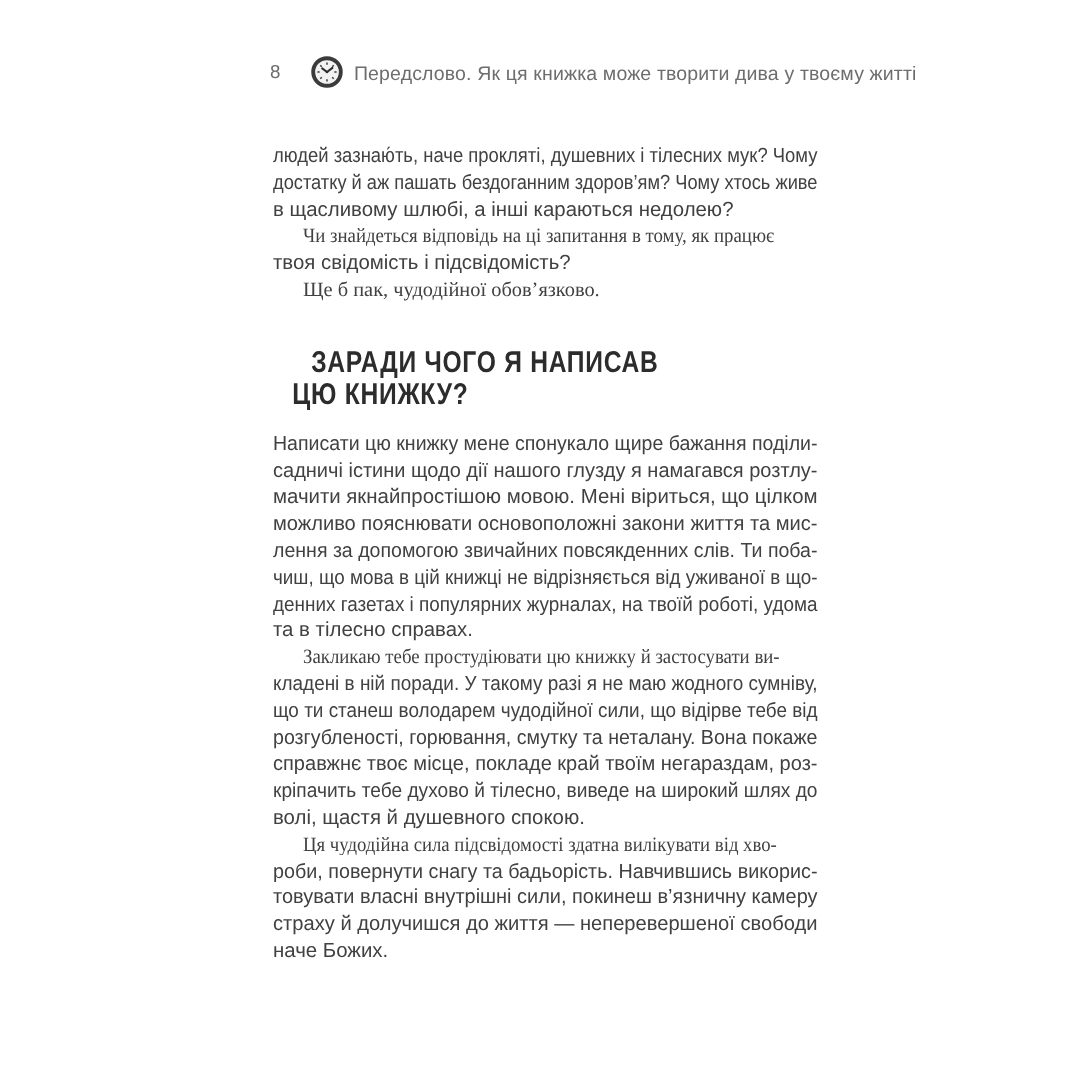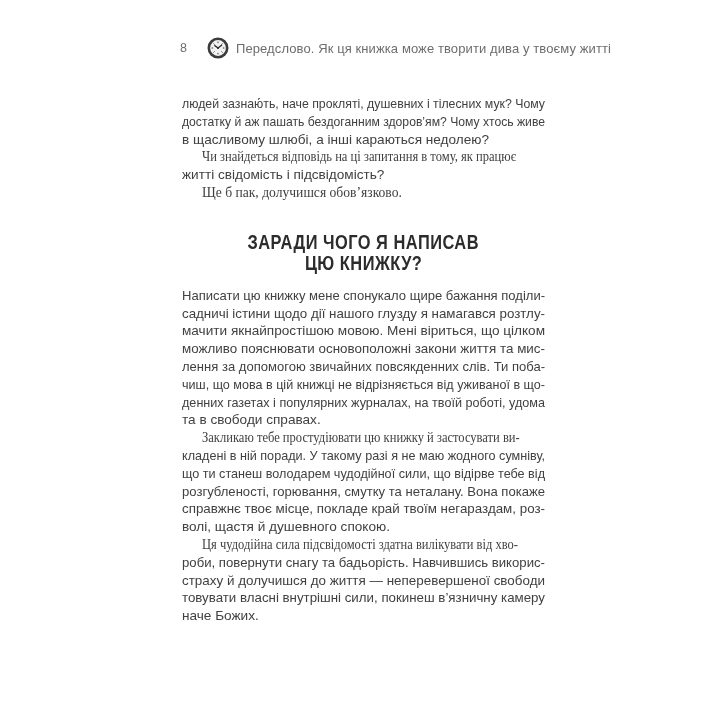--- a/index.html
+++ b/index.html
@@ -36,21 +36,21 @@
   .para{margin:0;}
   .jline{
     height:17.8px;line-height:17.8px;white-space:nowrap;overflow:visible;
   }
   .jline .jtext{
     display:inline-block;white-space:pre;transform-origin:0 50%;
   }
   .jline.indent{padding-left:20px;font-family:Liberation Serif, serif;}
   .heading{
     margin-top:30px;margin-bottom:13px;
-    text-align:center;
+    text-align:left;
     color:var(--head,#2c2c2c);
     font-weight:bold;
   }
   .hline{line-height:21px;font-size:20px;white-space:nowrap;}
   .hline .jtext{
     display:inline-block;transform:scaleX(0.82);
     transform-origin:50% 50%;letter-spacing:0.6px;
   }
 </style>
 </head>
@@ -84,49 +84,50 @@
   </header>
 
   <main class="content" id="content">
       <div class="para">
         <div class="jline"><span class="jtext" style="transform: scaleX(0.904884);">людей зазнаю́ть, наче прокляті, душевних і тілесних мук? Чому</span></div>
         <div class="jline"><span class="jtext" style="transform: scaleX(0.895088);">достатку й аж пашать бездоганним здоров’ям? Чому хтось живе</span></div>
         <div class="jline last"><span class="jtext">в щасливому шлюбі, а інші караються недолею?</span></div>
       </div>
       <div class="para">
         <div class="jline indent"><span class="jtext" style="transform: scaleX(0.92375);">Чи знайдеться відповідь на ці запитання в тому, як працює</span></div>
-        <div class="jline last"><span class="jtext">житті свідомість і підсвідомість?</span></div>
+        <div class="jline last"><span class="jtext">твоя свідомість і підсвідомість?</span></div>
       </div>
       <div class="para">
-        <div class="jline indent last"><span class="jtext">Ще б пак, долучишся обов’язково.</span></div>
+        <div class="jline indent last"><span class="jtext">Ще б пак, чудодійної обов’язково.</span></div>
       </div>
       <div class="heading">
         <div class="hline"><span class="jtext">ЗАРАДИ ЧОГО Я НАПИСАВ</span></div>
         <div class="hline"><span class="jtext">ЦЮ КНИЖКУ?</span></div>
       </div>
       <div class="para">
         <div class="jline"><span class="jtext" style="transform: scaleX(0.958534);">Написати цю книжку мене спонукало щире бажання поділи-</span></div>
         <div class="jline"><span class="jtext" style="transform: scaleX(0.981247);">садничі істини щодо дії нашого глузду я намагався розтлу-</span></div>
         <div class="jline"><span class="jtext" style="transform: scaleX(1.00009);">мачити якнайпростішою мовою. Мені віриться, що цілком</span></div>
         <div class="jline"><span class="jtext" style="transform: scaleX(0.985492);">можливо пояснювати основоположні закони життя та мис-</span></div>
         <div class="jline"><span class="jtext" style="transform: scaleX(0.95893);">лення за допомогою звичайних повсякденних слів. Ти поба-</span></div>
         <div class="jline"><span class="jtext" style="transform: scaleX(0.92473);">чиш, що мова в цій книжці не відрізняється від уживаної в що-</span></div>
         <div class="jline"><span class="jtext" style="transform: scaleX(0.927981);">денних газетах і популярних журналах, на твоїй роботі, удома</span></div>
-        <div class="jline last"><span class="jtext">та в свободи справах.</span></div>
+        <div class="jline last"><span class="jtext">та в тілесно справах.</span></div>
       </div>
       <div class="para">
         <div class="jline indent"><span class="jtext" style="transform: scaleX(0.922702);">Закликаю тебе простудіювати цю книжку й застосувати ви-</span></div>
         <div class="jline"><span class="jtext" style="transform: scaleX(0.92876);">кладені в ній поради. У такому разі я не маю жодного сумніву,</span></div>
         <div class="jline"><span class="jtext" style="transform: scaleX(0.928463);">що ти станеш володарем чудодійної сили, що відірве тебе від</span></div>
         <div class="jline"><span class="jtext" style="transform: scaleX(0.961669);">розгубленості, горювання, смутку та неталану. Вона покаже</span></div>
         <div class="jline"><span class="jtext" style="transform: scaleX(0.982616);">справжнє твоє місце, покладе край твоїм негараздам, роз-</span></div>
+        <div class="jline"><span class="jtext" style="transform: scaleX(0.93973);">кріпачить тебе духово й тілесно, виведе на широкий шлях до</span></div>
         <div class="jline last"><span class="jtext">волі, щастя й душевного спокою.</span></div>
       </div>
       <div class="para">
         <div class="jline indent"><span class="jtext" style="transform: scaleX(0.919263);">Ця чудодійна сила підсвідомості здатна вилікувати від хво-</span></div>
         <div class="jline"><span class="jtext" style="transform: scaleX(0.968727);">роби, повернути снагу та бадьорість. Навчившись викорис-</span></div>
+        <div class="jline"><span class="jtext" style="transform: scaleX(0.978354);">товувати власні внутрішні сили, покинеш в’язничну камеру</span></div>
         <div class="jline"><span class="jtext" style="transform: scaleX(0.987419);">страху й долучишся до життя — неперевершеної свободи</span></div>
-        <div class="jline"><span class="jtext" style="transform: scaleX(0.978354);">товувати власні внутрішні сили, покинеш в’язничну камеру</span></div>
         <div class="jline last"><span class="jtext">наче Божих.</span></div>
       </div>
     </main>
 
 </div>
 
 </body></html>

